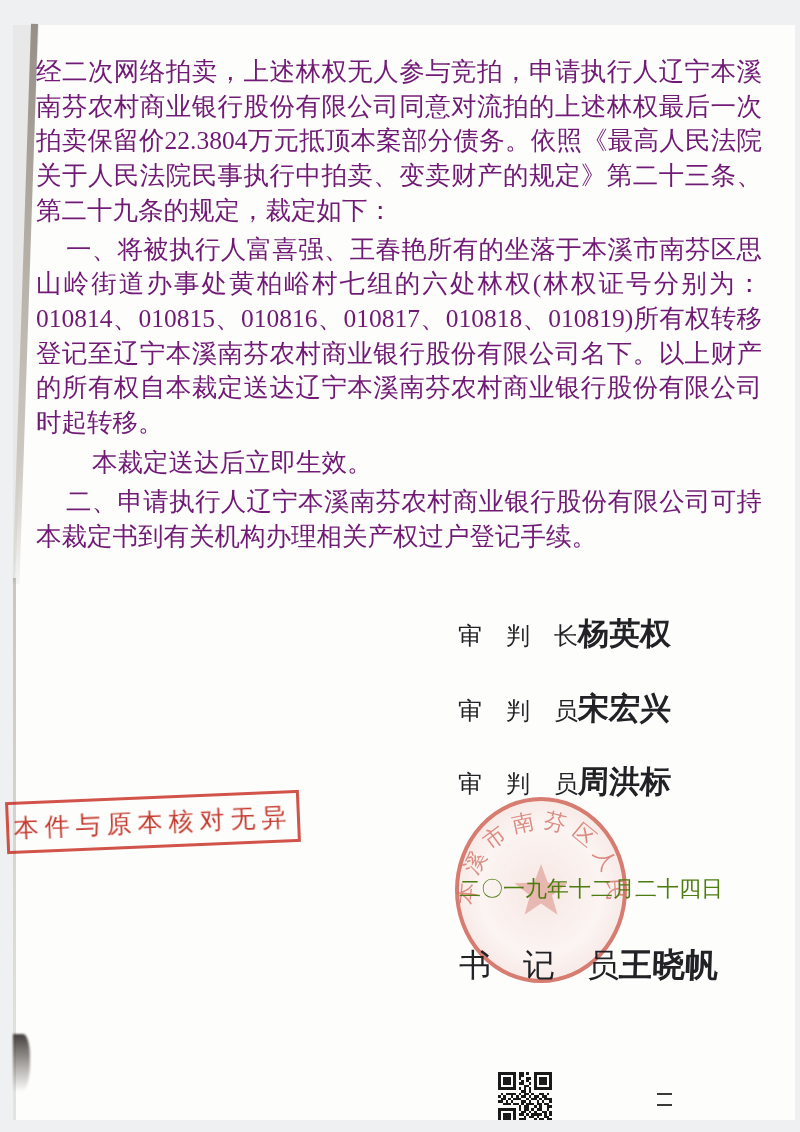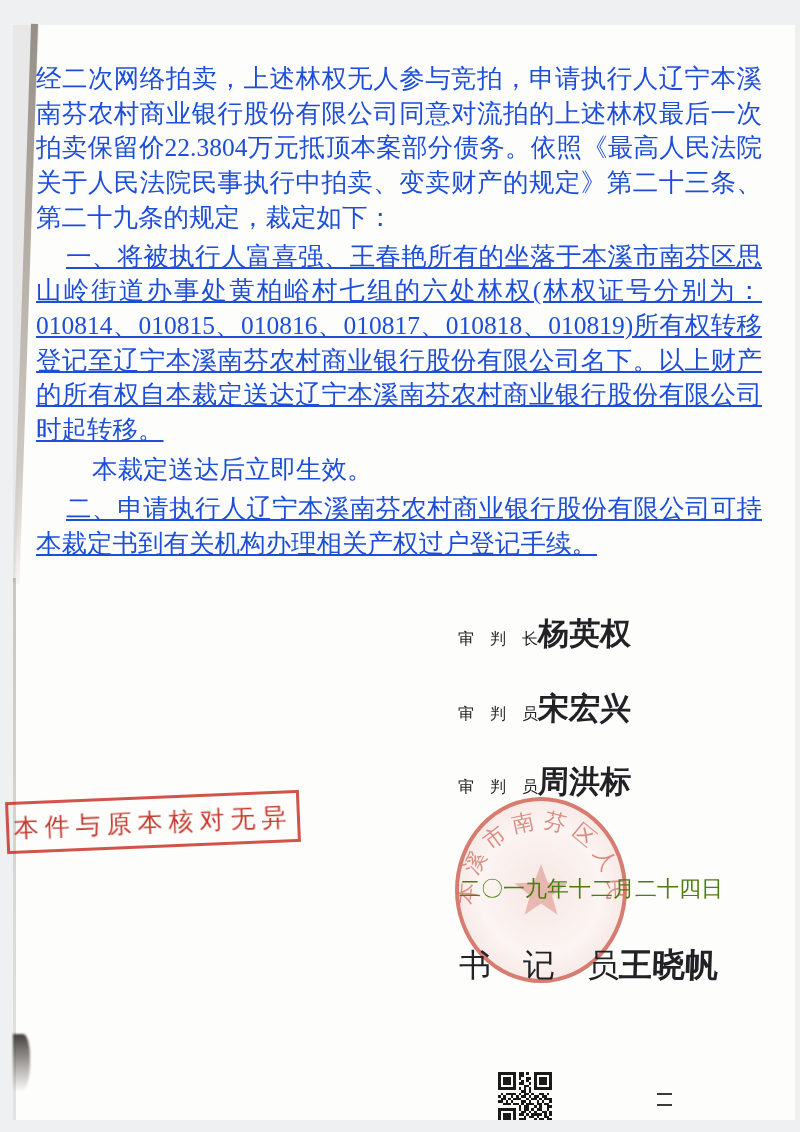--- a/index.html
+++ b/index.html
@@ -29,31 +29,31 @@
     background:linear-gradient(to bottom,rgba(150,143,135,.5),rgba(175,170,163,.3));
     filter:blur(.5px);
   }
   .corner-smudge{
     position:absolute;left:13px;top:1034px;width:17px;height:58px;
     background:linear-gradient(to bottom,rgba(52,47,44,.92),rgba(95,89,84,.5) 55%,rgba(140,135,128,0));
     border-radius:0 40% 50% 0;
     filter:blur(1.2px);
   }
   .doc-body{
-    position:absolute;left:36px;top:62px;width:726px;
-    font-size:25.5px;line-height:34.7px;color:#1d4ed8;
+    position:absolute;left:36px;top:55px;width:726px;
+    font-size:25.5px;line-height:34.7px;color:#701a75;
     text-align:justify;text-justify:inter-character;
   }
   .doc-body p{margin:0;}
   .doc-body p.mt1{margin-top:4px;}
-  .doc-body p.ind1{text-indent:30px;text-decoration:underline;}
+  .doc-body p.ind1{text-indent:30px;}
   .doc-body p.mt2{margin-top:5px;}
   .doc-body p.ind2{text-indent:56px;}
   .sig-row{position:absolute;left:458px;white-space:nowrap;color:#222226;}
-  .sig-label{font-size:16px;letter-spacing:0;vertical-align:baseline;}
+  .sig-label{font-size:24px;letter-spacing:0;vertical-align:baseline;}
   .sig-name{font-size:31px;font-weight:700;display:inline-block;transform:skewX(-2deg);}
   #sig1{top:613px;} #sig2{top:688px;} #sig3{top:761px;}
   .date-line{position:absolute;left:459px;top:874px;font-size:22px;color:#4d7c0f;white-space:nowrap;}
   .clerk-row{position:absolute;left:459px;top:943px;white-space:nowrap;color:#222226;}
   .clerk-row .sig-label{font-size:32px;}
   .clerk-row .sig-name{font-size:33px;}
   
   .verify-stamp{
     position:absolute;left:6px;top:796px;width:288px;height:46px;
     border:3px solid rgba(196,36,24,.85);

